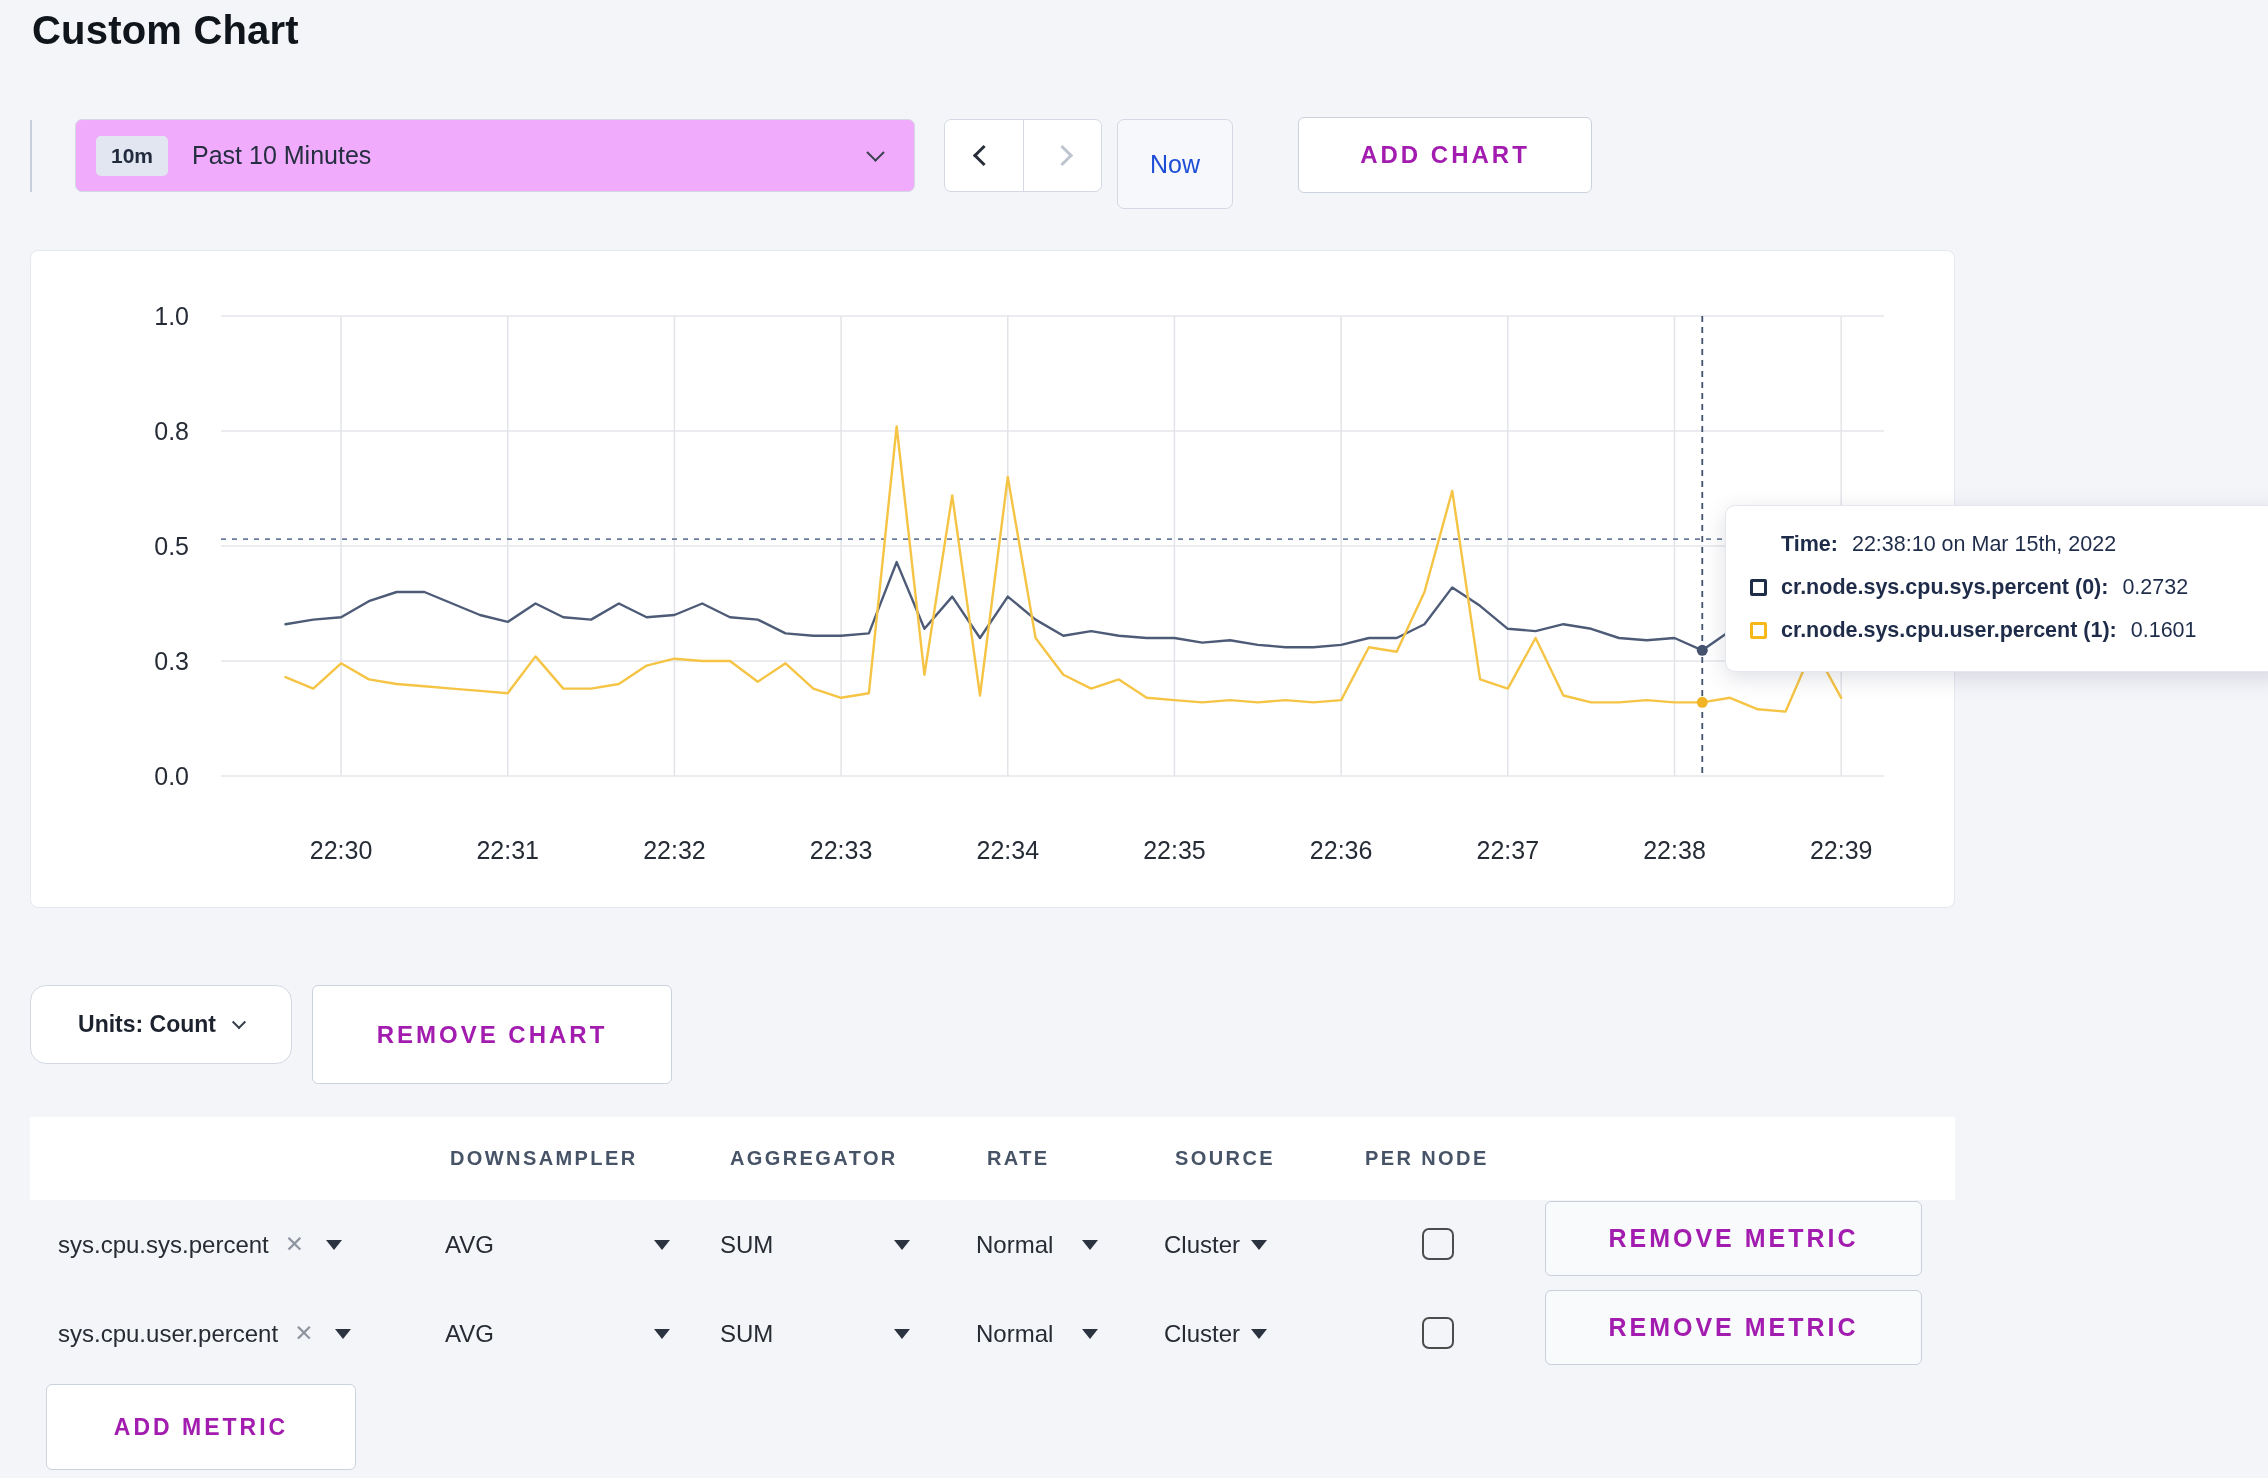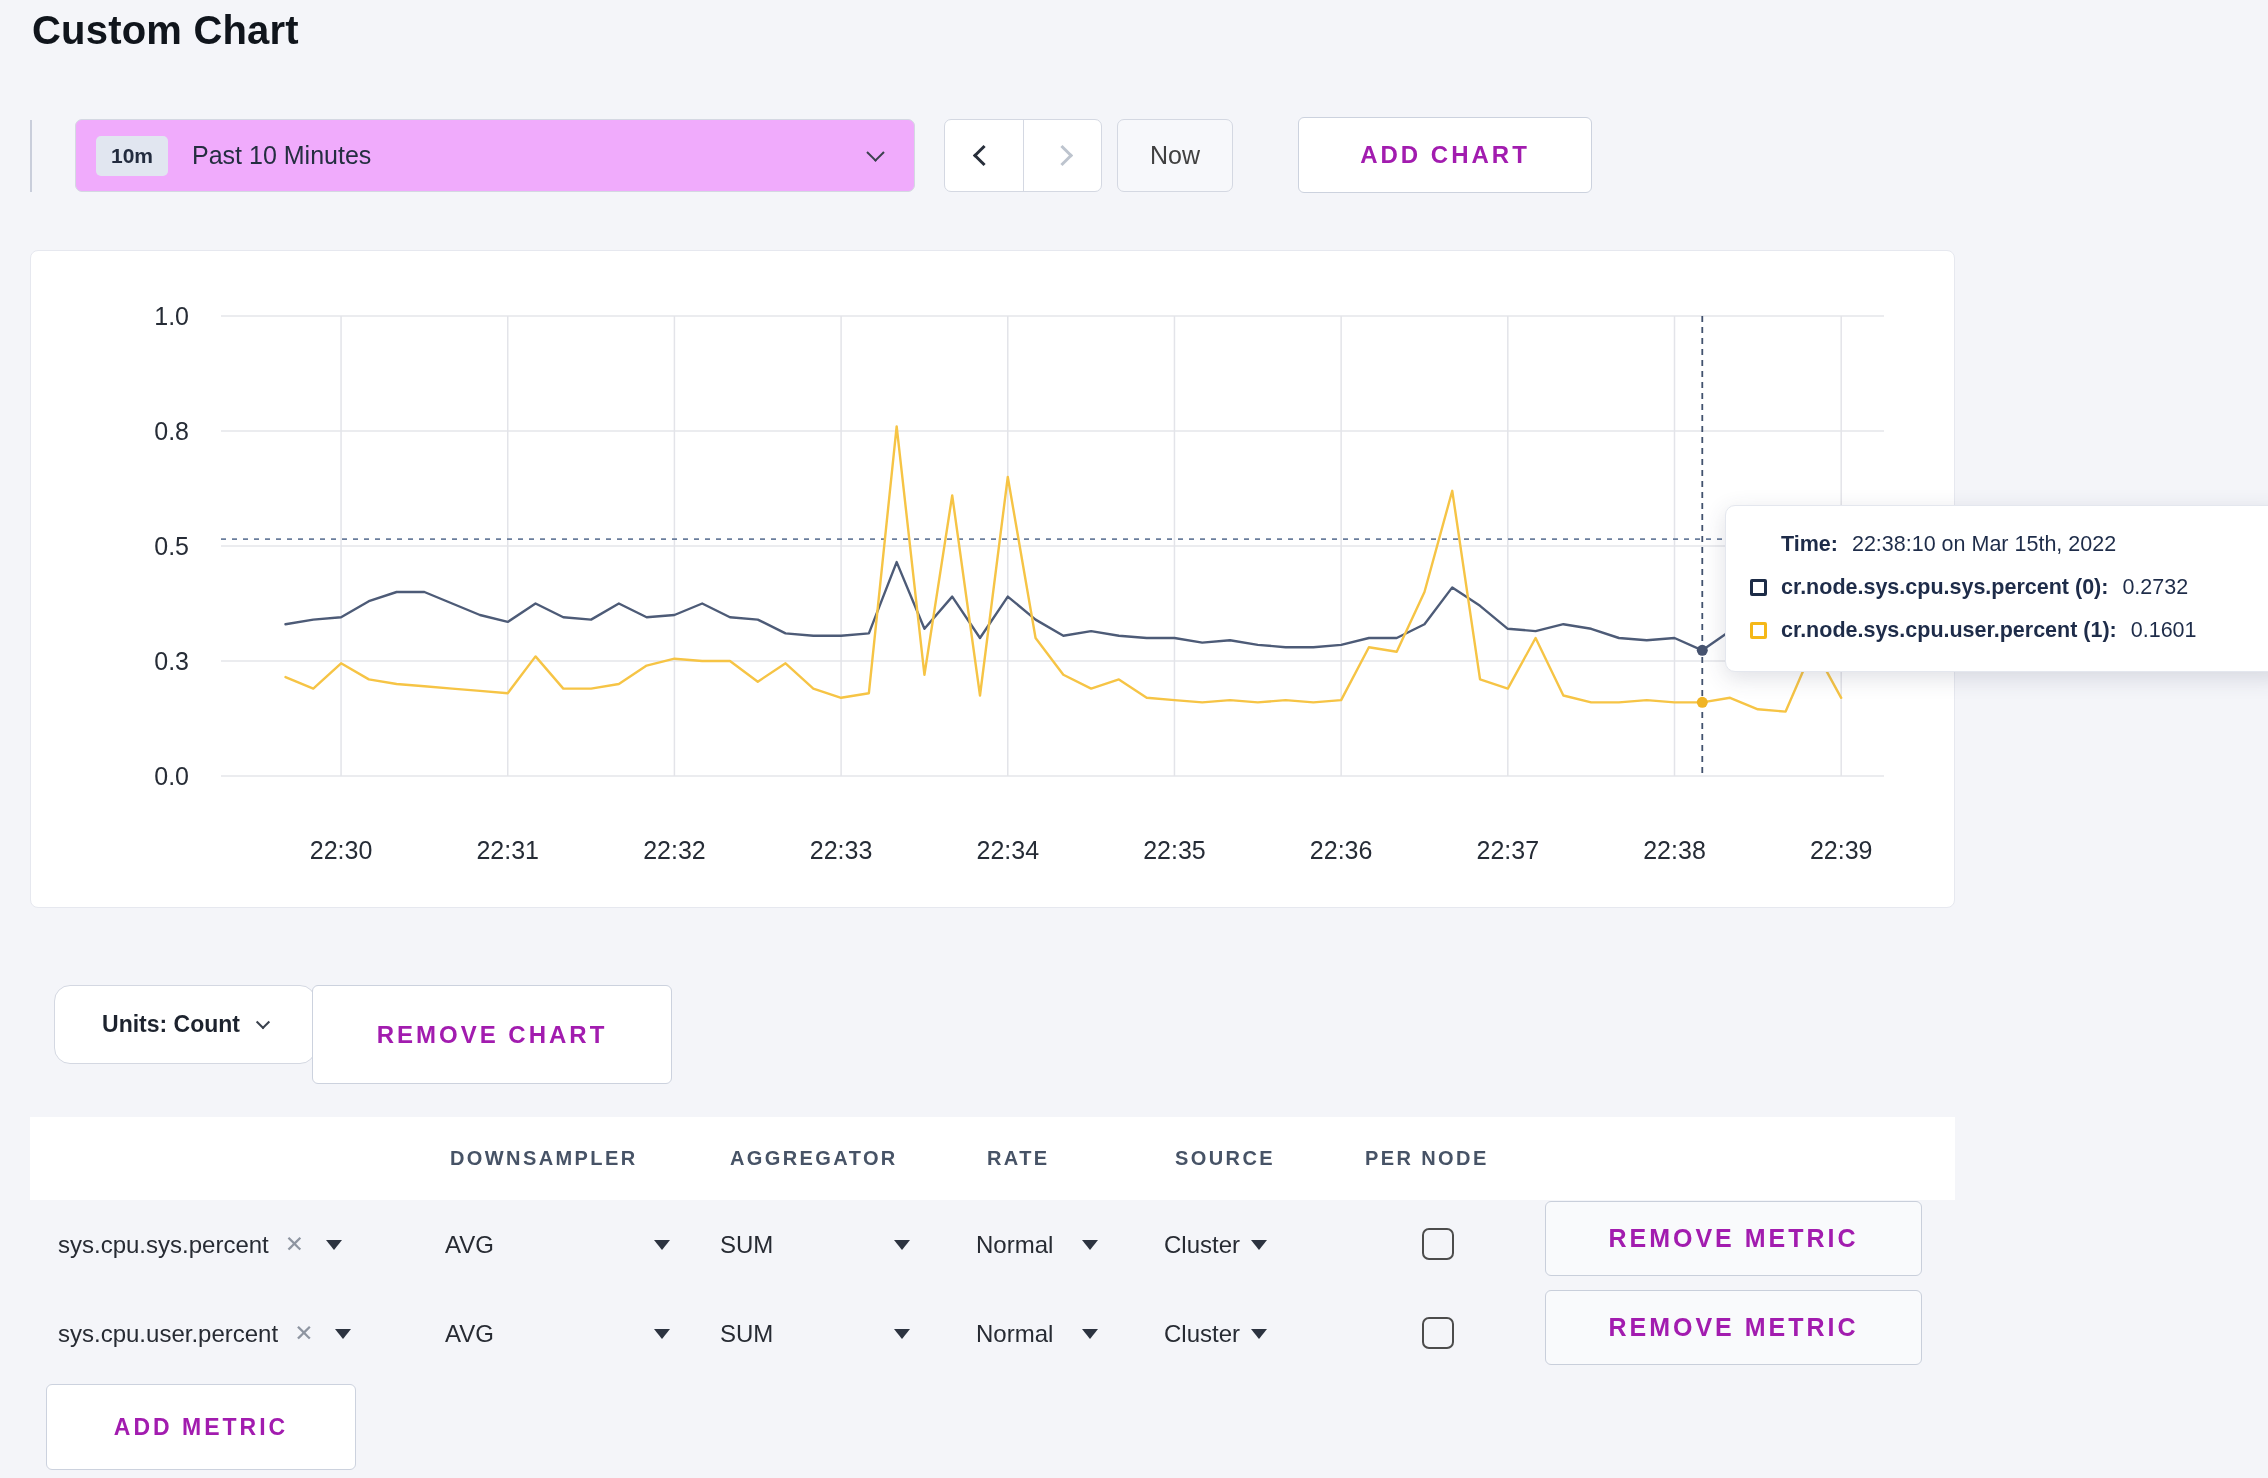--- a/index.html
+++ b/index.html
@@ -17,22 +17,22 @@
   .time-label { margin-left:24px; font-size:25px; color:#242e40; }
   .chev { width:13px; height:13px; border-right:2.5px solid #3a414d; border-bottom:2.5px solid #3a414d; transform:rotate(45deg) translate(-2px,-2px); }
   .time-select .chev { margin-left:auto; }
 
   .pn-group { position:absolute; left:944px; top:119px; width:158px; height:73px; background:#fff; border:1.5px solid #d4d8e2; border-radius:7px; display:flex; }
   .pn-btn { flex:1; display:flex; align-items:center; justify-content:center; cursor:pointer; }
   .pn-btn + .pn-btn { border-left:1.5px solid #d4d8e2; }
   .arr { width:15px; height:15px; }
   .arr-left  { border-left:3.5px solid #272e3a; border-bottom:3.5px solid #272e3a; transform:rotate(45deg); }
   .arr-right { border-left:3.5px solid #bdc4ce; border-bottom:3.5px solid #bdc4ce; transform:rotate(-135deg); }
-  .now-btn { position:absolute; left:1117px; top:119px; width:116px; height:73px; background:#f7f8fb; border:1.5px solid #d4d8e2; border-radius:7px;
-    font-size:25px; color:#404040; display:flex; align-items:center; justify-content:center; }
+  .now-btn { position:absolute; left:1117px; top:119px; width:116px; height:90px; background:#f7f8fb; border:1.5px solid #d4d8e2; border-radius:7px;
+    font-size:25px; color:#1d4ed8; display:flex; align-items:center; justify-content:center; }
 
   .btn-blue { background:#fff; border:1.5px solid #ccd2de; border-radius:6px; color:#a21caf; font-weight:600; letter-spacing:3px;
     display:flex; align-items:center; justify-content:center; cursor:pointer; }
   .add-chart { position:absolute; left:1298px; top:117px; width:294px; height:76px; font-size:24px; }
 
   
   .chart-card { position:absolute; left:30px; top:250px; width:1925px; height:658px; background:#fff; border:1.5px solid #e6e8ef; border-radius:8px; }
   .chart-card svg { position:absolute; left:0; top:0; }
   svg text { font-family:"Liberation Sans", sans-serif; }
 
@@ -41,21 +41,21 @@
     box-shadow:0 6px 22px rgba(55,65,95,.16); padding:26px 28px 28px 24px; z-index:6; }
   .tt-row { display:flex; align-items:center; margin-top:18px; font-size:21.5px; color:#1e2c49; }
   .tt-row:first-child { margin-top:0; }
   .tt-swatch { width:17px; height:17px; border-radius:2px; margin-right:14px; flex:0 0 auto; }
   .tt-spacer { width:31px; flex:0 0 auto; }
   .tt-name { font-weight:700; }
   .tt-val { margin-left:14px; }
 
   
   .units-btn { position:absolute; left:30px; top:985px; width:262px; height:79px; background:#fff; border:1.5px solid #d4d8e2; border-radius:16px;
-    display:flex; align-items:center; justify-content:center; gap:18px; cursor:pointer;margin-left:24px; }
+    display:flex; align-items:center; justify-content:center; gap:18px; cursor:pointer; }
   .units-btn .label { font-size:23px; font-weight:700; color:#1d232e; }
   .units-btn .chev { width:10px; height:10px; border-width:2px; }
   .remove-chart { position:absolute; left:312px; top:985px; width:360px; height:99px; font-size:24px; }
 
   
   .mt-header { position:absolute; left:30px; top:1117px; width:1925px; height:83px; background:#fff; }
   .mt-h { position:absolute; top:0; height:83px; display:flex; align-items:center; font-size:20px; font-weight:700; letter-spacing:2.4px; color:#475366; }
   .mt-rows { position:absolute; left:30px; top:1200px; width:1925px; }
   .mt-row { position:relative; height:89px; }
   .cell { position:absolute; top:0; height:89px; display:flex; align-items:center; font-size:24px; color:#272b33; }

